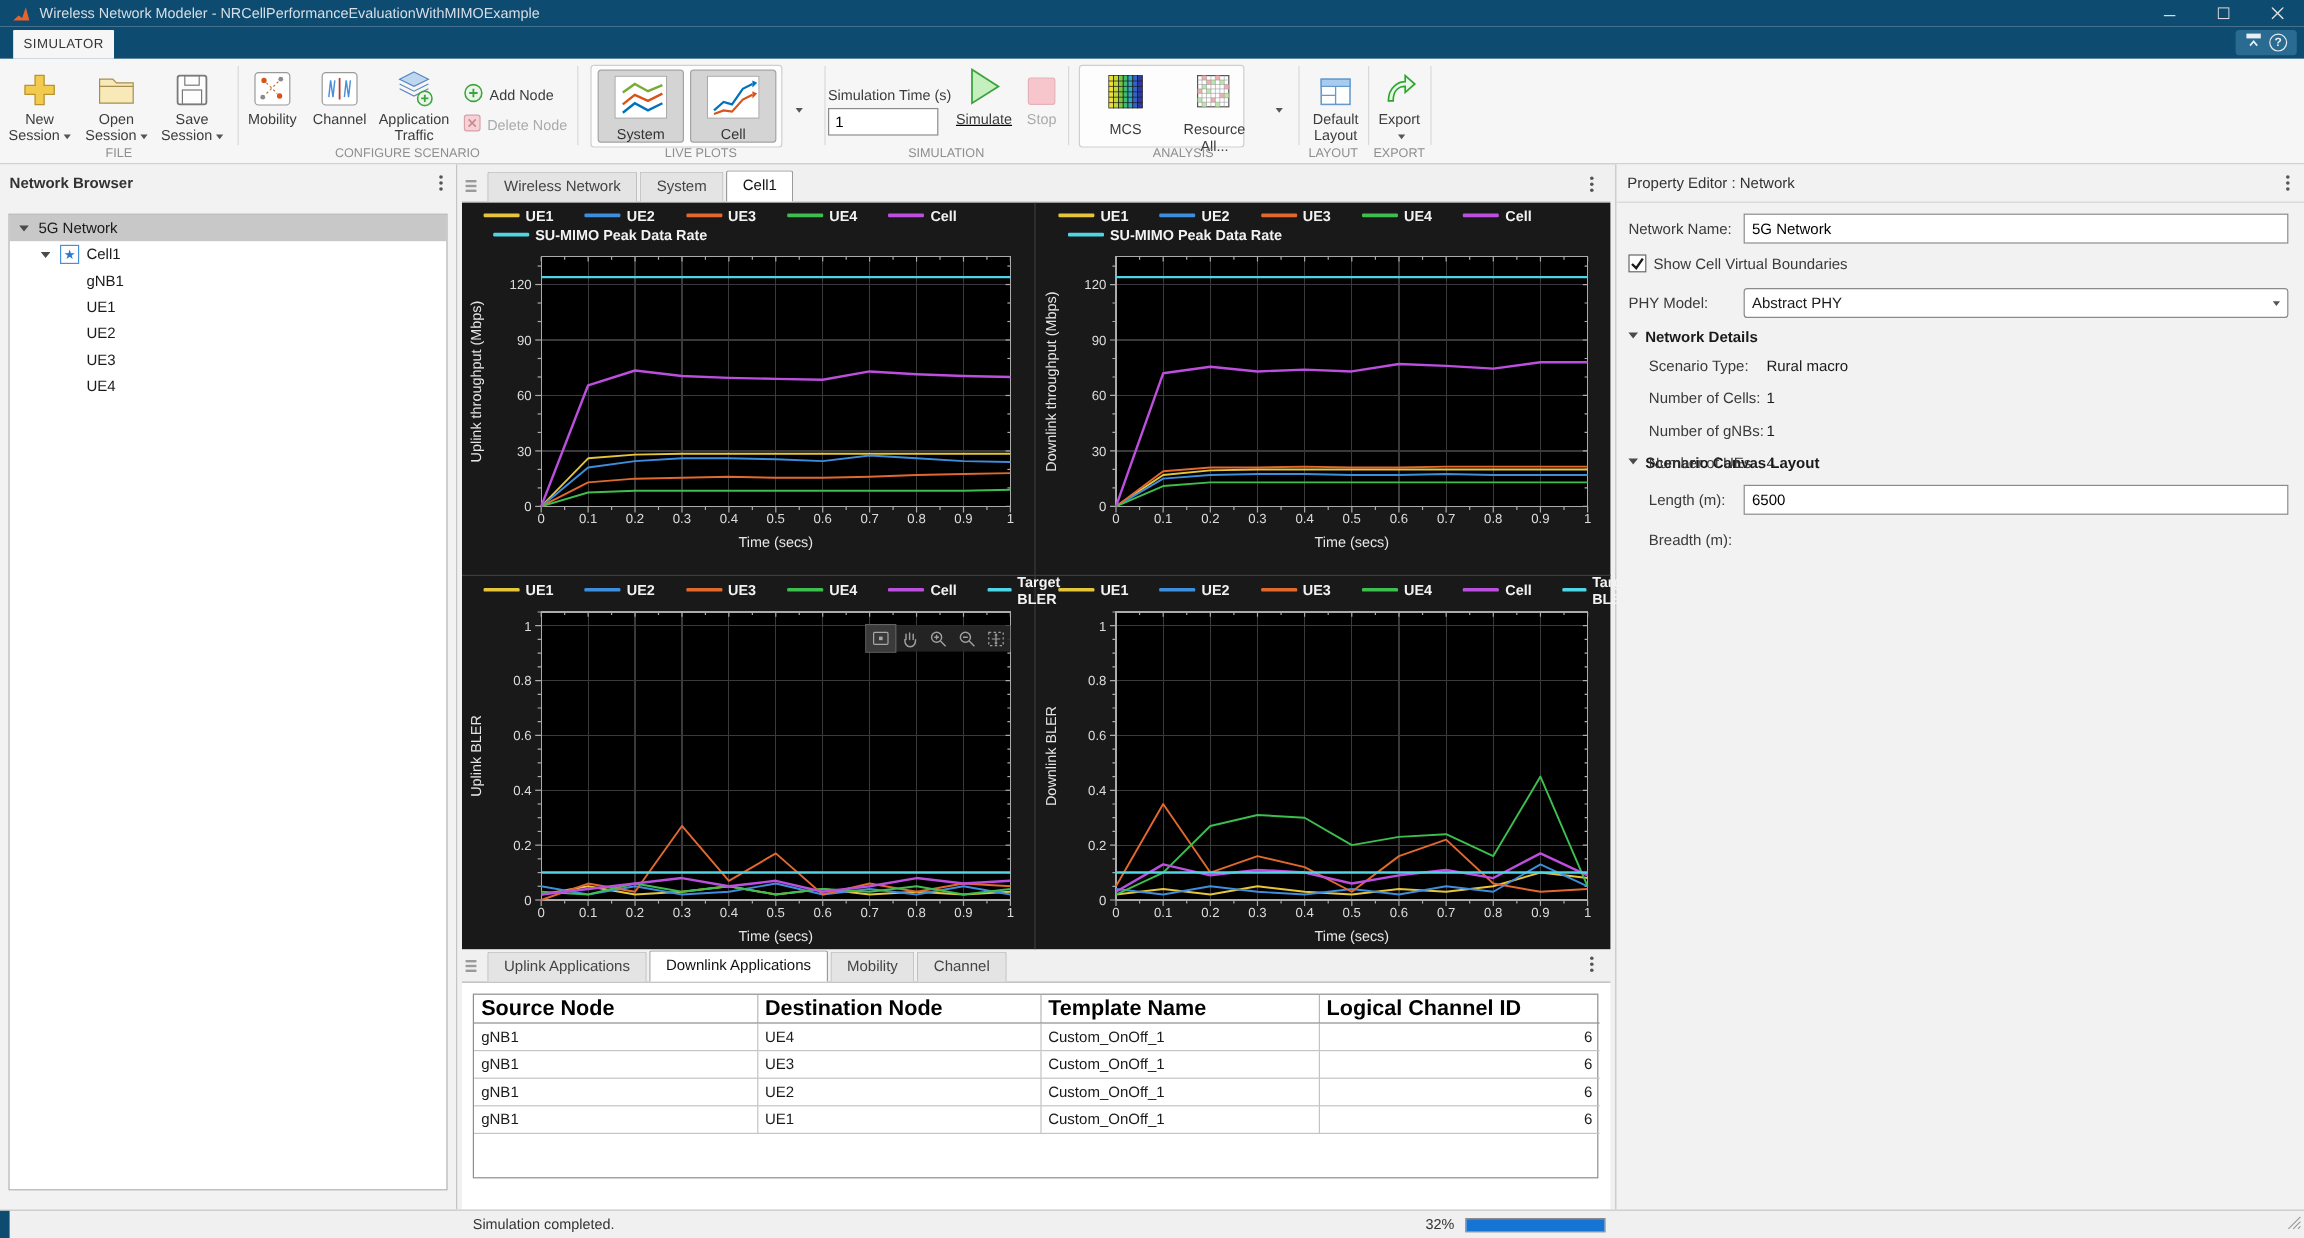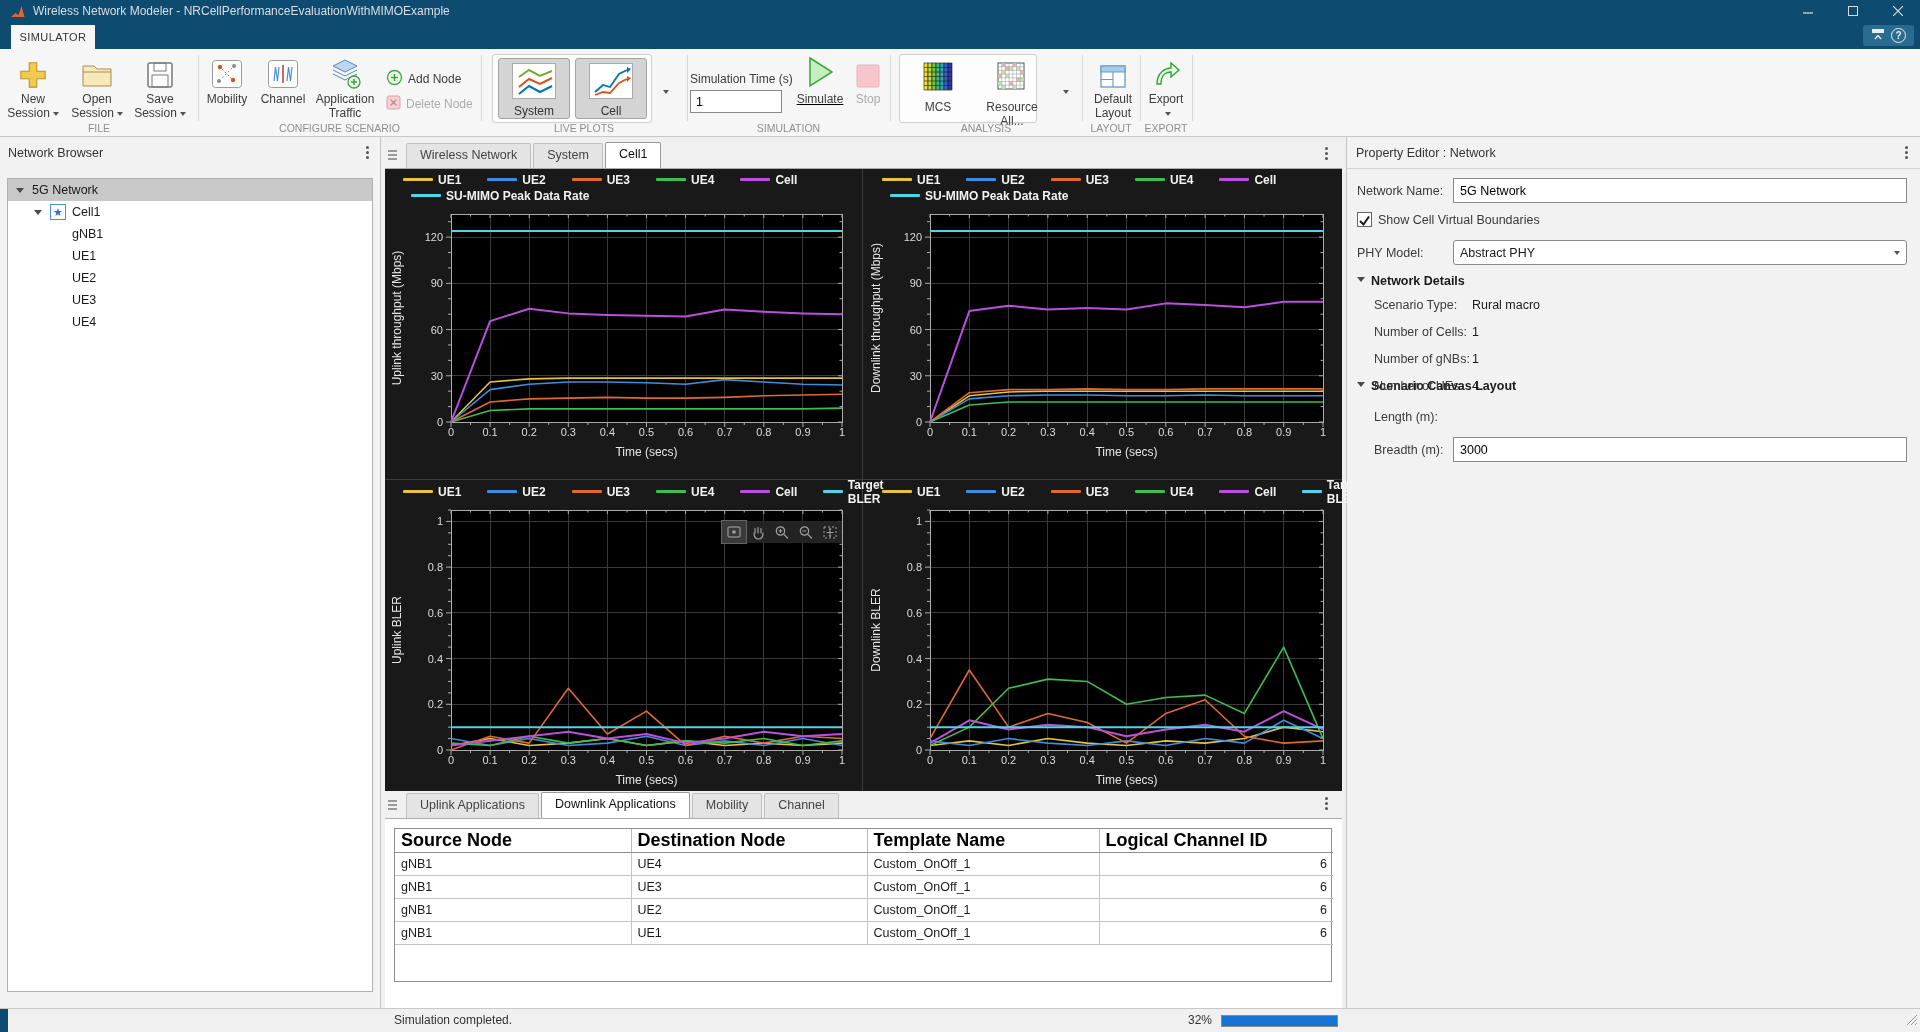--- a/index.html
+++ b/index.html
@@ -367,21 +367,21 @@
             <path d="M6 23 C6 11 15 7 20 7 L20 2 L28 9 L20 16 L20 11 C16 11 10 13 10 23 Z" fill="#E8F8E8" stroke="#2EA62E" stroke-width="1.4"></path>
           </svg>
       </div>
       <div class="lbl"><span>Export</span><br><span class="caret"></span></div>
     </div>
     <div class="grp-label" style="left:1140px;width:52px;">EXPORT</div>
     <div class="vsep" style="left:1192px;"></div>
   </div>
 
   <div class="left-panel">
-    <div class="panel-header" style="left:8px;top:0;width:365px;">
+    <div class="panel-header" style="left:8px;top:0;width:365px;font-weight:bold;">
       <span>Network Browser</span>
       <span class="kebab" style="margin-left:auto;">
           <i></i>
           <i></i>
           <i></i>
         </span>
     </div>
     <div class="tree-box" id="tree">
         <div class="tree-row selected" style="padding-left: 8px;">
           <span class="tri-down" style="margin-right: 8px;"></span>
@@ -1167,22 +1167,22 @@
       <span class="tri-down" style="margin-top:0;"></span>
       <span>Network Details</span>
     </div>
     <div id="pe-details"></div>
 
     <div class="sec-head" style="left:10px;top:242px;">
       <span class="tri-down" style="margin-top:0;"></span>
       <span>Scenario Canvas Layout</span>
     </div>
     <div class="pe-label" style="left:27px;top:273px;">Length (m):</div>
+    <input class="pe-input" style="top: 267px;" value="6500">
     <div class="pe-label" style="left:27px;top:306px;">Breadth (m):</div>
-    <input class="pe-input" style="top: 300px;" value="3000">
   <div class="pe-row" style="left: 27px; top: 161px;"><span>Scenario Type:</span><span class="val">Rural macro</span></div>
       <div class="pe-row" style="left: 27px; top: 188px;"><span>Number of Cells:</span><span class="val">1</span></div>
       <div class="pe-row" style="left: 27px; top: 215px;"><span>Number of gNBs:</span><span class="val">1</span></div>
       <div class="pe-row" style="left: 27px; top: 242px;"><span>Number of UEs:</span><span class="val">4</span></div>
     </div>
 
   <div class="statusbar">
     <div class="corner-accent"></div>
     <div class="status-msg">Simulation completed.</div>
     <div class="pct-text">32%</div>

